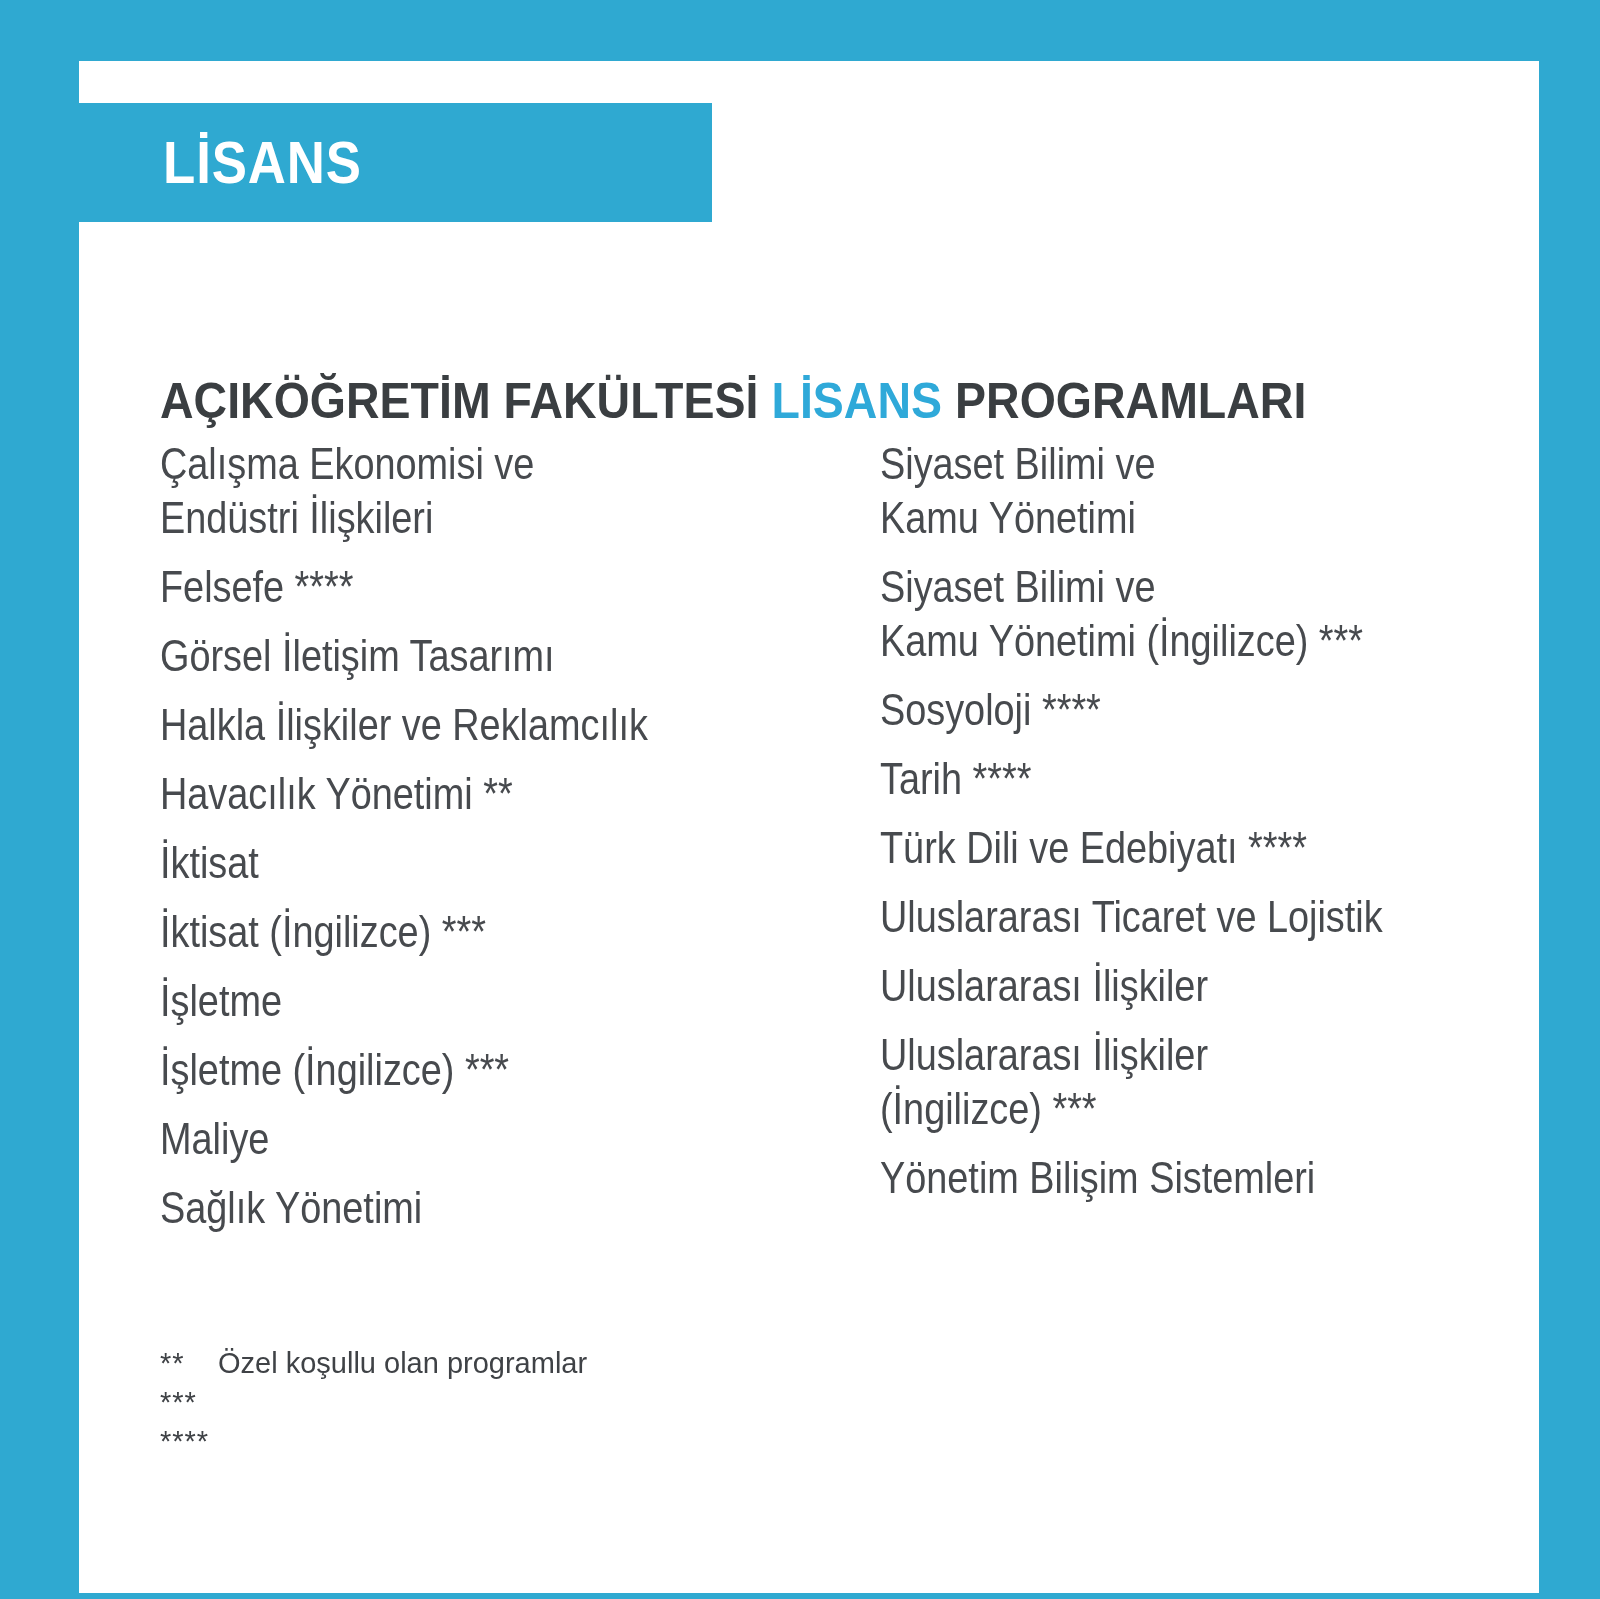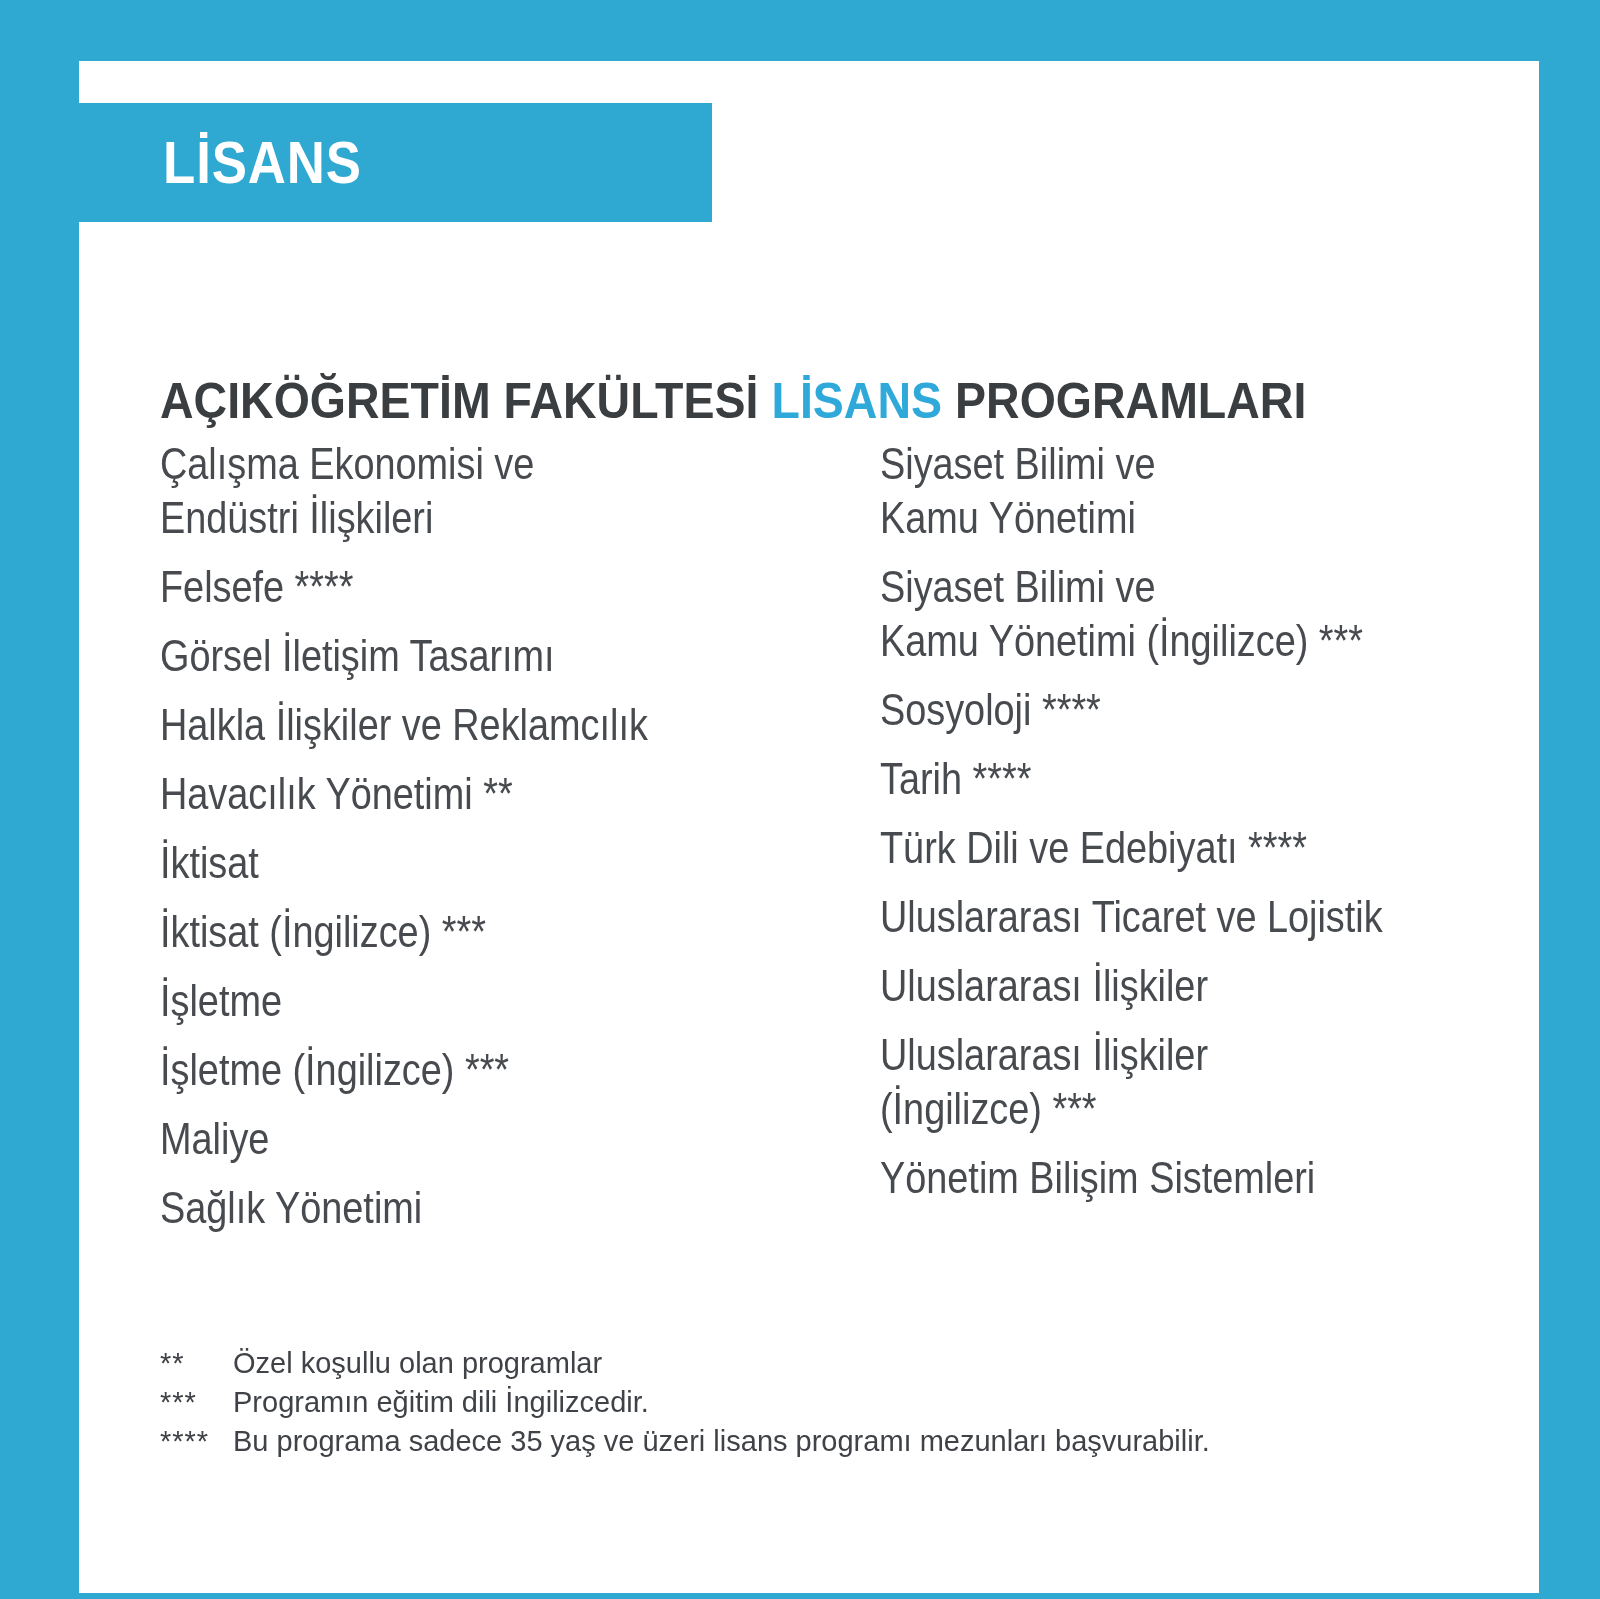--- a/index.html
+++ b/index.html
@@ -91,21 +91,20 @@
     line-height: 39px;
     color: #3F4246;
   }
   .footnote-marker {
     min-width: 58px;
     letter-spacing: 1px;
     white-space: nowrap;
   }
   .footnote-text {
     white-space: nowrap;
-    margin-left: 15px;
   }
 </style>
 </head>
 <body>
 
 <div class="card">
 
   <div class="header-bar">
     <span class="badge-label">LİSANS</span>
   </div>
@@ -182,21 +181,19 @@
       </div>
     </div>
 
   <div class="footnotes">
       <div class="footnote-row">
         <span class="footnote-marker">**</span>
         <span class="footnote-text">Özel koşullu olan programlar</span>
       </div>
       <div class="footnote-row">
         <span class="footnote-marker">***</span>
-        <span class="footnote-text">Programın eğitim dili İngilizcedir.</span>
       </div>
       <div class="footnote-row">
         <span class="footnote-marker">****</span>
-        <span class="footnote-text">Bu programa sadece 35 yaş ve üzeri lisans programı mezunları başvurabilir.</span>
       </div>
     </div>
 
 </div>
 
 </body></html>

